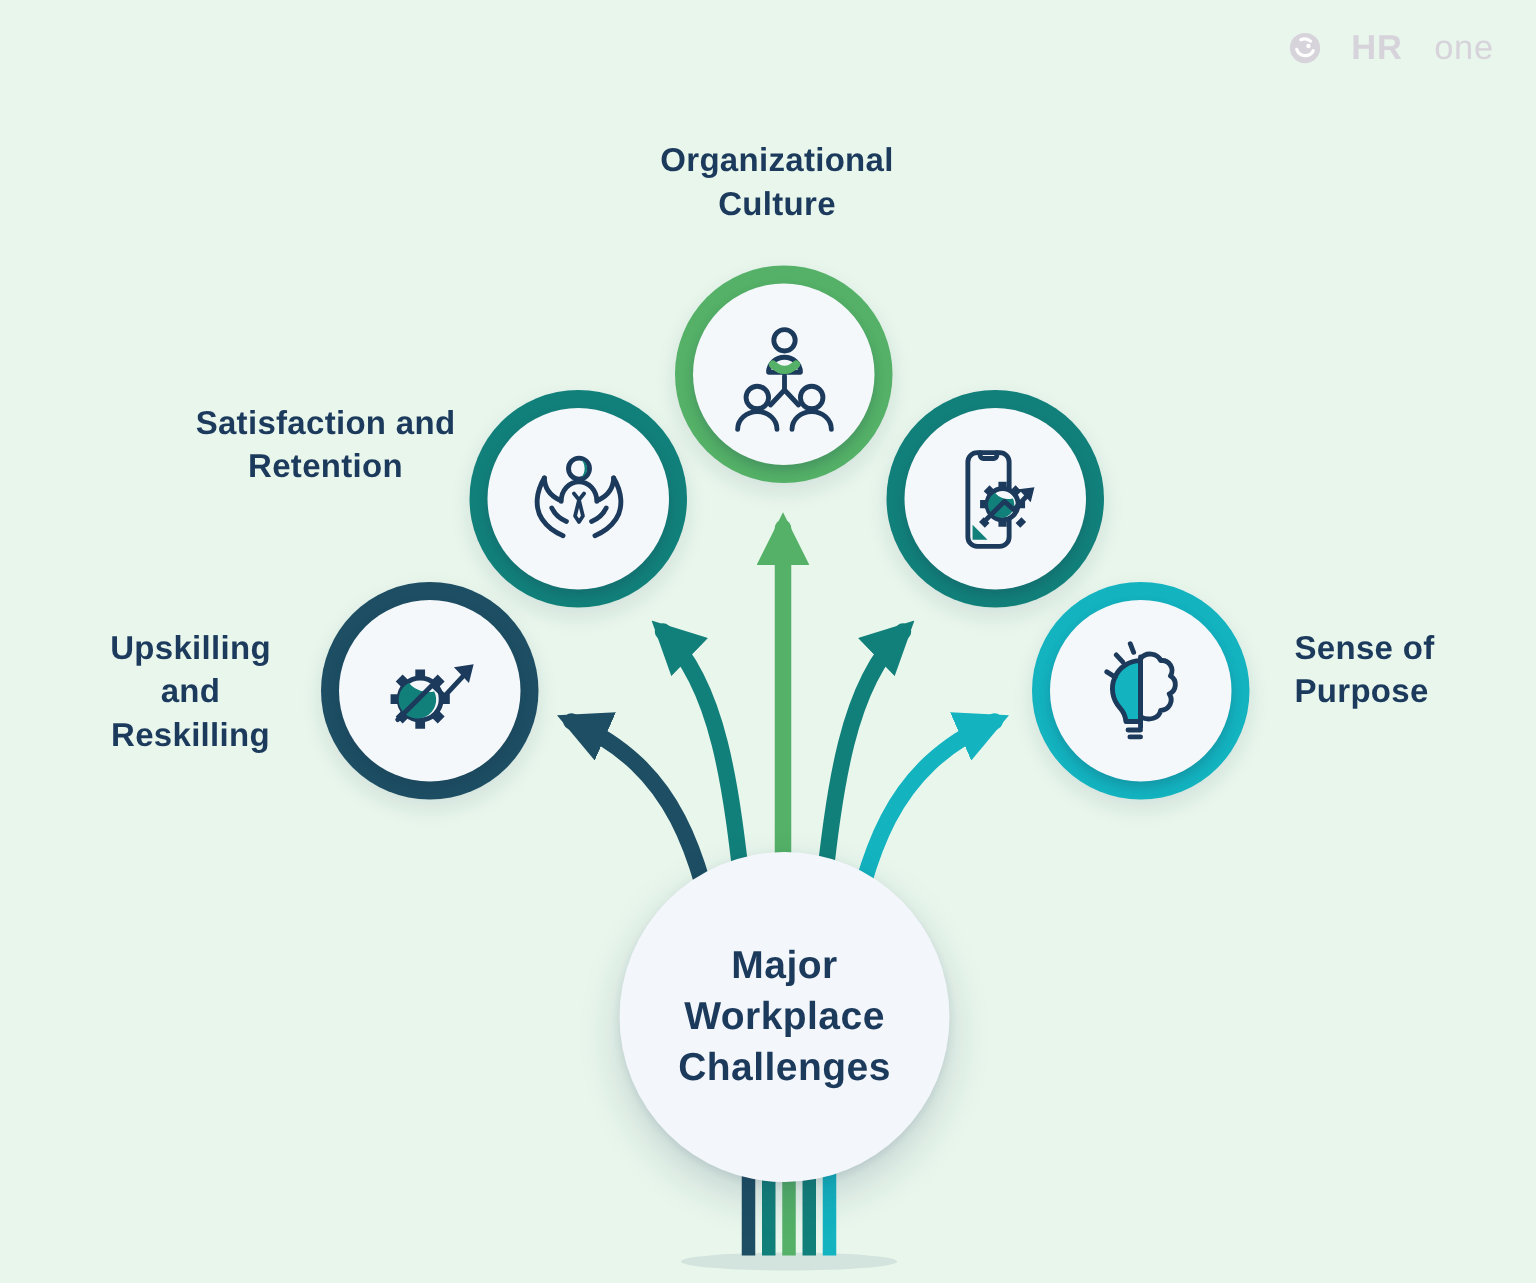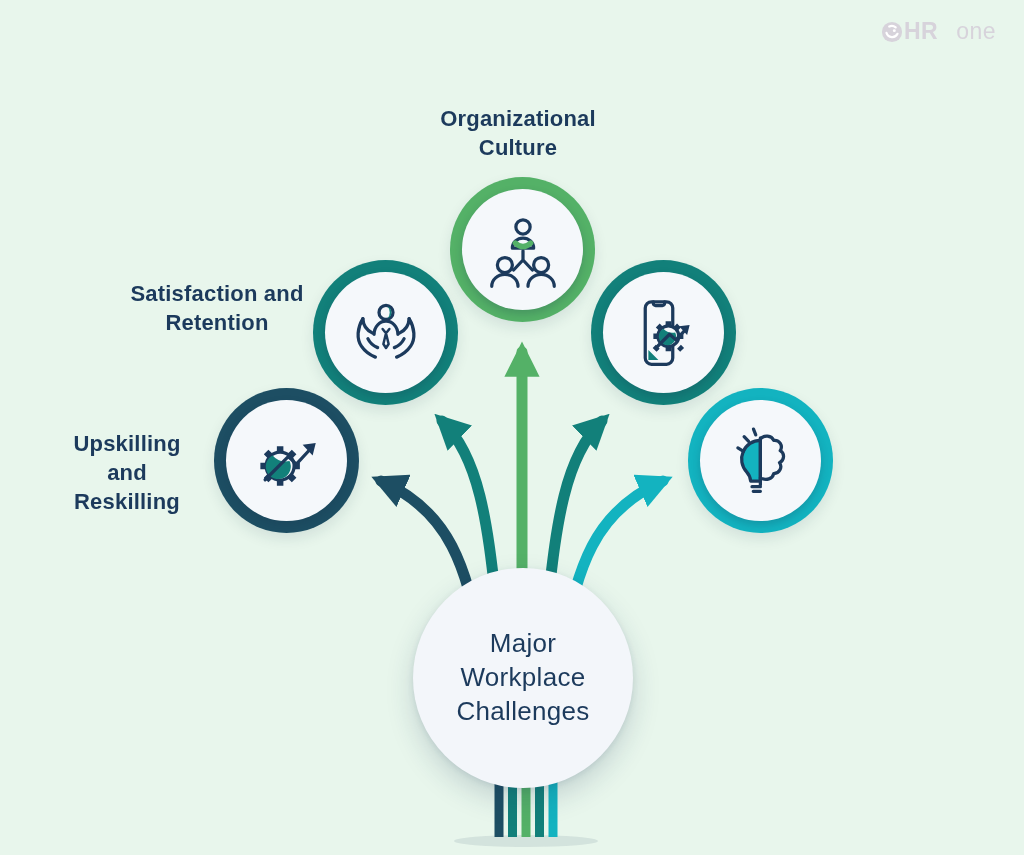--- a/index.html
+++ b/index.html
@@ -19,35 +19,35 @@
   .ring-green{background:var(--green,#54b167);}
   .ring-teal{background:var(--teal,#12807a);}
   .ring-dark{background:var(--dark,#1d4e63);}
   .ring-cyan{background:var(--cyan,#13b3c0);}
   .inner svg{width:80px;height:80px;}
   .ic{stroke:var(--navy,#1c3a5c);fill:none;stroke-width:2.6;stroke-linecap:round;stroke-linejoin:round;}
 
   
   .label{position:absolute;color:var(--navy,#1c3a5c);font-size:22px;font-weight:700;
          line-height:1.32;white-space:pre-line;letter-spacing:.2px;}
-  .label.center{text-align:center;margin-top:12px;}
+  .label.center{text-align:center;}
 
   
   .hub{position:absolute;left:413px;top:568px;width:220px;height:220px;border-radius:50%;
        background:var(--circle-fill,#f3f6fa);
        box-shadow:0 12px 28px rgba(28,58,90,.18), 0 2px 6px rgba(28,58,90,.10);
        display:flex;align-items:center;justify-content:center;}
-  .hub-title{color:var(--navy,#1c3a5c);font-size:26px;font-weight:400;line-height:1.3;
+  .hub-title{color:var(--navy,#1c3a5c);font-size:26px;font-weight:700;line-height:1.3;
              text-align:center;white-space:pre-line;letter-spacing:.3px;}
 
   
-  .logo{position:absolute;top:18px;right:28px;display:flex;align-items:center;gap:1px;
+  .logo{position:absolute;top:18px;right:28px;display:flex;align-items:center;gap:20px;
         color:var(--logo-gray,#d7d3db);}
   .logo-hr{font-size:23px;font-weight:800;letter-spacing:.5px;}
-  .logo-one{font-size:23px;font-weight:400;letter-spacing:.5px;margin-left:17px;}
+  .logo-one{font-size:23px;font-weight:400;letter-spacing:.5px;margin-left:1px;}
 </style>
 </head>
 <body>
 
 <div class="stage">
 
   <svg class="arrows" viewBox="0 0 1024 855">
     <defs>
       <marker id="m-green" viewBox="0 0 10 10" refX="7" refY="5" markerWidth="3.2" markerHeight="3.2" orient="auto">
         <path d="M0 0 L10 5 L0 10 z" style="fill:var(--green,#54b167)"></path>
@@ -167,20 +167,22 @@
 Challenges</div>
   </div>
 
   <div class="label center" style="left:373px;top:92px;width:290px">Organizational
 Culture</div>
   <div class="label center" style="left:92px;top:267px;width:250px">Satisfaction and
 Retention</div>
   <div class="label center" style="left:37px;top:417px;width:180px">Upskilling
 and
 Reskilling</div>
+  <div class="label" style="left:863px;top:417px;width:150px">Sense of
+Purpose</div>
 
   <div class="logo">
     <svg width="22" height="22" viewBox="0 0 24 24">
       <circle cx="12" cy="12" r="11" style="fill:var(--logo-gray,#d7d3db)"></circle>
       <path d="M6 13 a6.5 6.5 0 0 0 12 1 M16 7 a6.5 6.5 0 0 0 -7 -1" stroke="#ffffff" stroke-width="2.4" fill="none" stroke-linecap="round"></path>
       <circle cx="14.5" cy="10.5" r="1.6" fill="#ffffff"></circle>
     </svg>
     <span class="logo-hr">HR</span>
       <span class="logo-one">one</span>
   </div>

